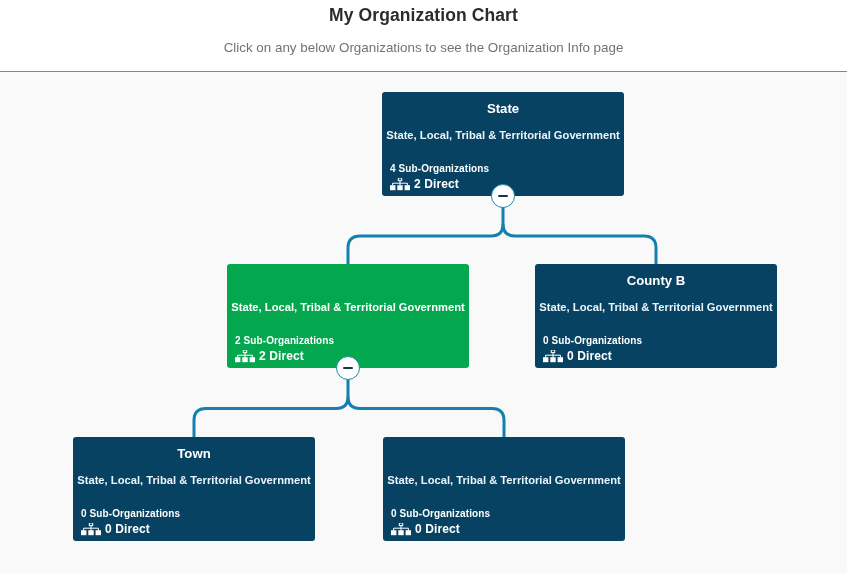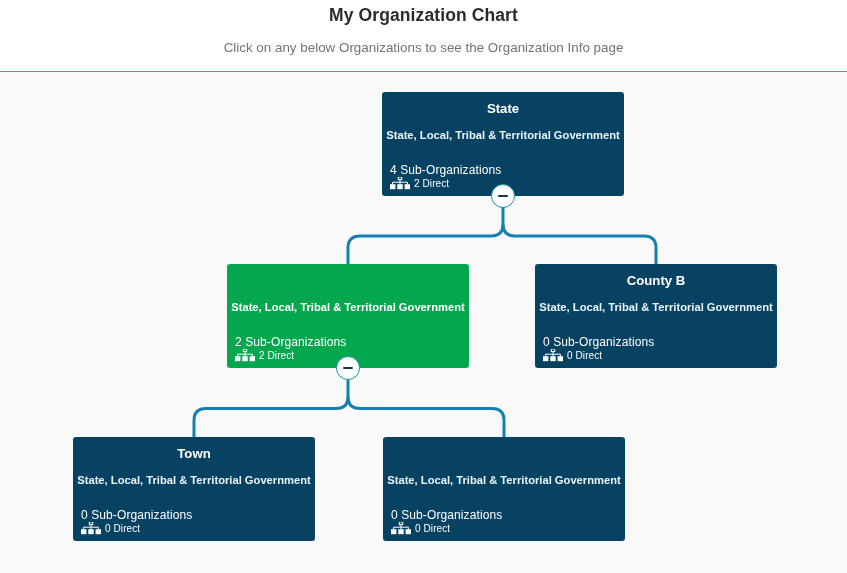--- a/index.html
+++ b/index.html
@@ -108,37 +108,37 @@
     color: #ffffff;
     white-space: nowrap;
   }
   .node.navy .node-subtitle { color: #eaf4fb; }
   .node.green .node-subtitle { color: #ffffff; }
 
   .node-suborgs {
     position: absolute;
     left: 8px;
     top: 71px;
-    font-size: 12px;
-    font-weight: normal;
+    font-size: 10px;
+    font-weight: bold;
     color: #ffffff;
     letter-spacing: 0.1px;
     white-space: nowrap;
   }
   .node-direct-row {
     position: absolute;
     left: 8px;
     top: 85px;
     display: flex;
     align-items: center;
     gap: 4px;
   }
   .node-direct-label {
-    font-size: 10px;
-    font-weight: normal;
+    font-size: 12px;
+    font-weight: bold;
     color: #ffffff;
     letter-spacing: 0.1px;
     white-space: nowrap;
   }
   .hierarchy-icon {
     display: block;
     width: 20px;
     height: 13px;
     margin-bottom: -1px;
   }

